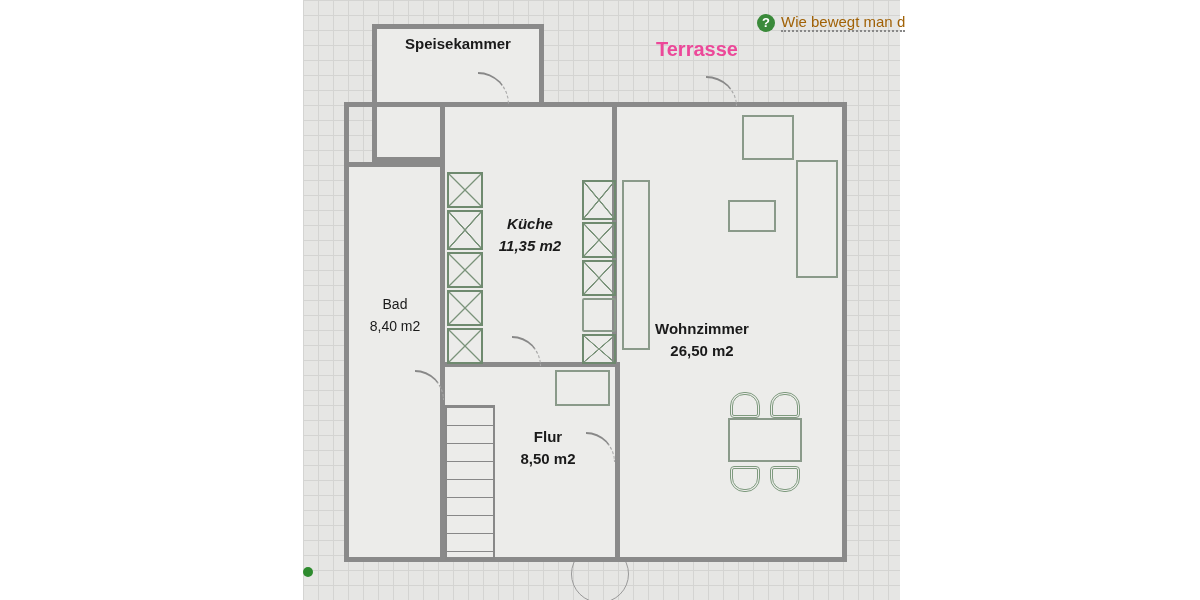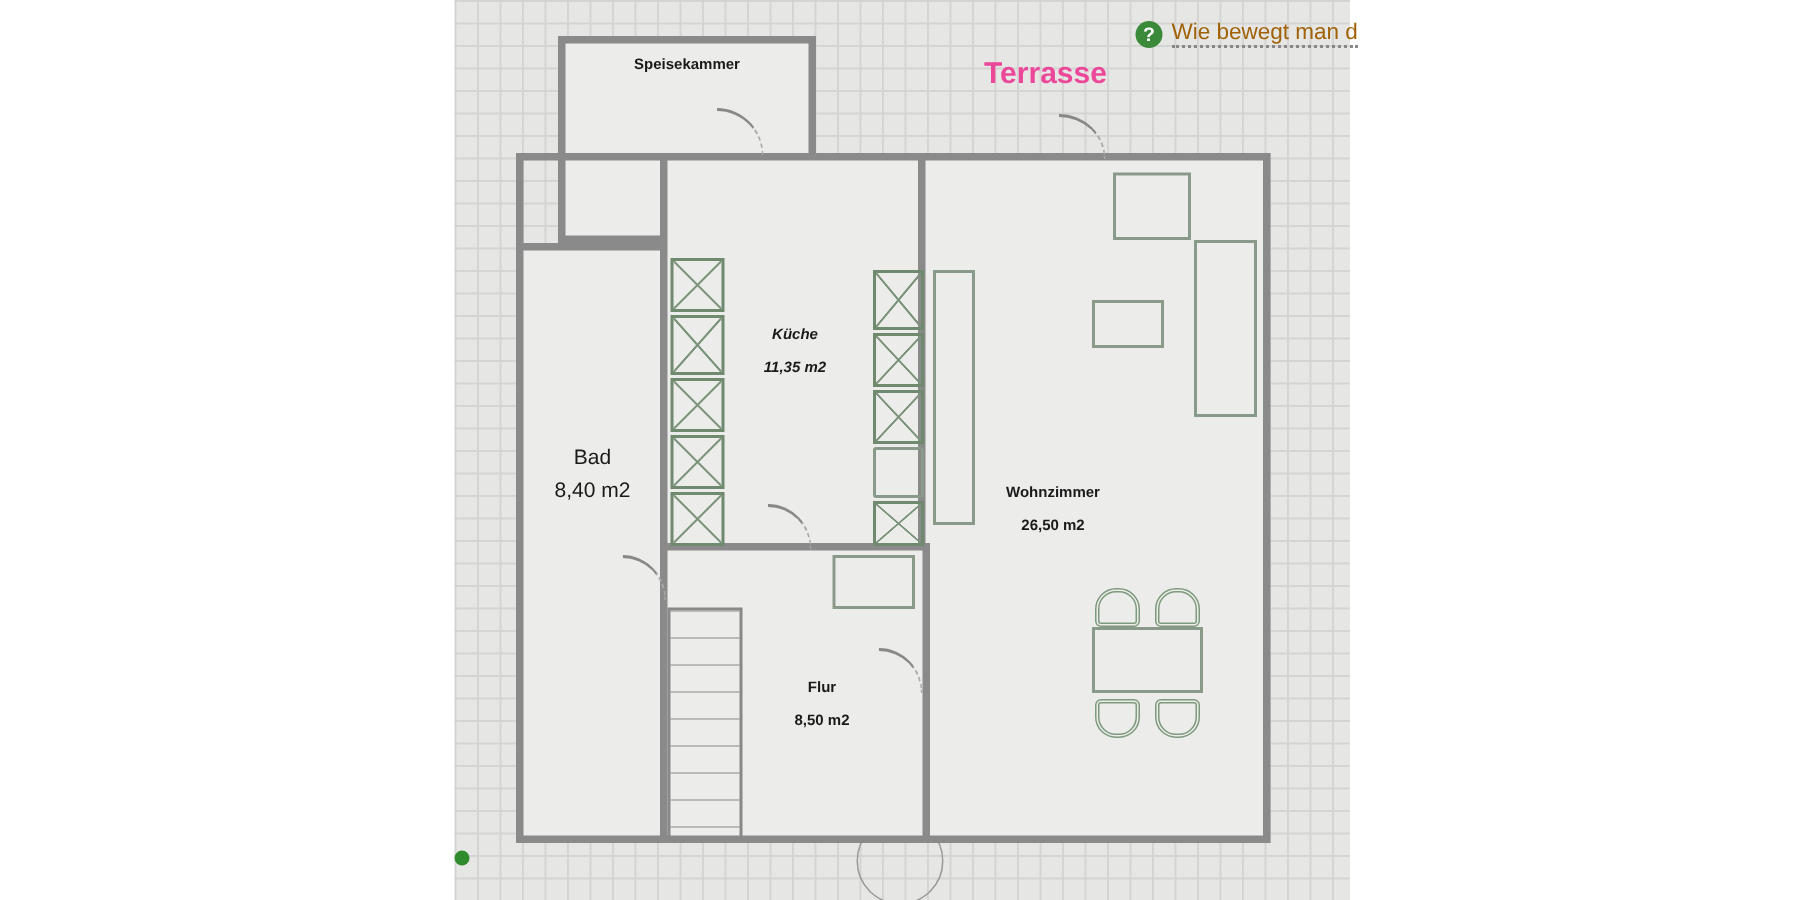--- a/index.html
+++ b/index.html
@@ -1,21 +1,21 @@
 <!DOCTYPE html>
 <html><head>
 <meta charset="utf-8">
 <style>
   html,body{margin:0;padding:0;}
   body{width:1200px;height:600px;background:#ffffff;position:relative;overflow:hidden;font-family:"Liberation Sans",sans-serif;}
   .screen{position:absolute;left:303px;top:0;width:597px;height:600px;background:#e6e6e4;
     background-image:linear-gradient(#d4d4d2 1px,transparent 1px),linear-gradient(90deg,#d4d4d2 1px,transparent 1px);
     background-size:15px 15px;overflow:hidden;}
   .wall{position:absolute;border:5px solid #8a8a8a;box-sizing:border-box;background:#ececea;}
-  .label{position:absolute;text-align:center;font-weight:bold;color:#1a1a1a;font-size:10px;line-height:22px;}
+  .label{position:absolute;text-align:center;font-weight:bold;color:#1a1a1a;font-size:15px;line-height:22px;}
   .label .n{display:block;}
   .title{position:absolute;font-weight:bold;color:#ec4899;font-size:20px;}
   .cab{position:absolute;border:2px solid #6f8a6f;box-sizing:border-box;background:
     linear-gradient(to top right,transparent 48%,#7a937a 49%,#7a937a 51%,transparent 52%),
     linear-gradient(to bottom right,transparent 48%,#7a937a 49%,#7a937a 51%,transparent 52%);}
   .help{position:absolute;left:757px;top:13px;display:flex;align-items:center;gap:6px;}
   .help-icon{width:18px;height:18px;border-radius:50%;background:#3a8a3a;color:#fff;font-size:13px;font-weight:bold;display:flex;align-items:center;justify-content:center;}
   .help-text{font-size:15px;color:#a16207;border-bottom:2px dotted #888;white-space:nowrap;}
   .door{position:absolute;border-top:2px solid #888;border-right:1px dashed #aaa;border-radius:0 100% 0 0;}
   .stairs{position:absolute;border:2px solid #888;box-sizing:border-box;
@@ -70,21 +70,21 @@
     <span class="n">11,35 m2</span>
 </div>
 <div class="label" style="left:344px;top:293px;width:102px;font-weight:normal;font-size:14px;">
   <span class="n">Bad</span>
     <span class="n">8,40 m2</span>
 </div>
 <div class="label" style="left:622px;top:318px;width:160px;">
   <span class="n">Wohnzimmer</span>
     <span class="n">26,50 m2</span>
 </div>
-<div class="label" style="left:500px;top:448px;width:96px;text-align:center;">
+<div class="label" style="left:500px;top:426px;width:96px;text-align:center;">
   <span class="n">Flur</span>
     <span class="n">8,50 m2</span>
 </div>
 
 <div class="stairs" style="left:445px;top:405px;width:50px;height:155px;"></div>
 
 <div class="furn" style="left:742px;top:115px;width:52px;height:45px;"></div>
 <div class="furn" style="left:796px;top:160px;width:42px;height:118px;"></div>
 <div class="furn" style="left:728px;top:200px;width:48px;height:32px;"></div>
 <div class="furn" style="left:728px;top:418px;width:74px;height:44px;"></div>

